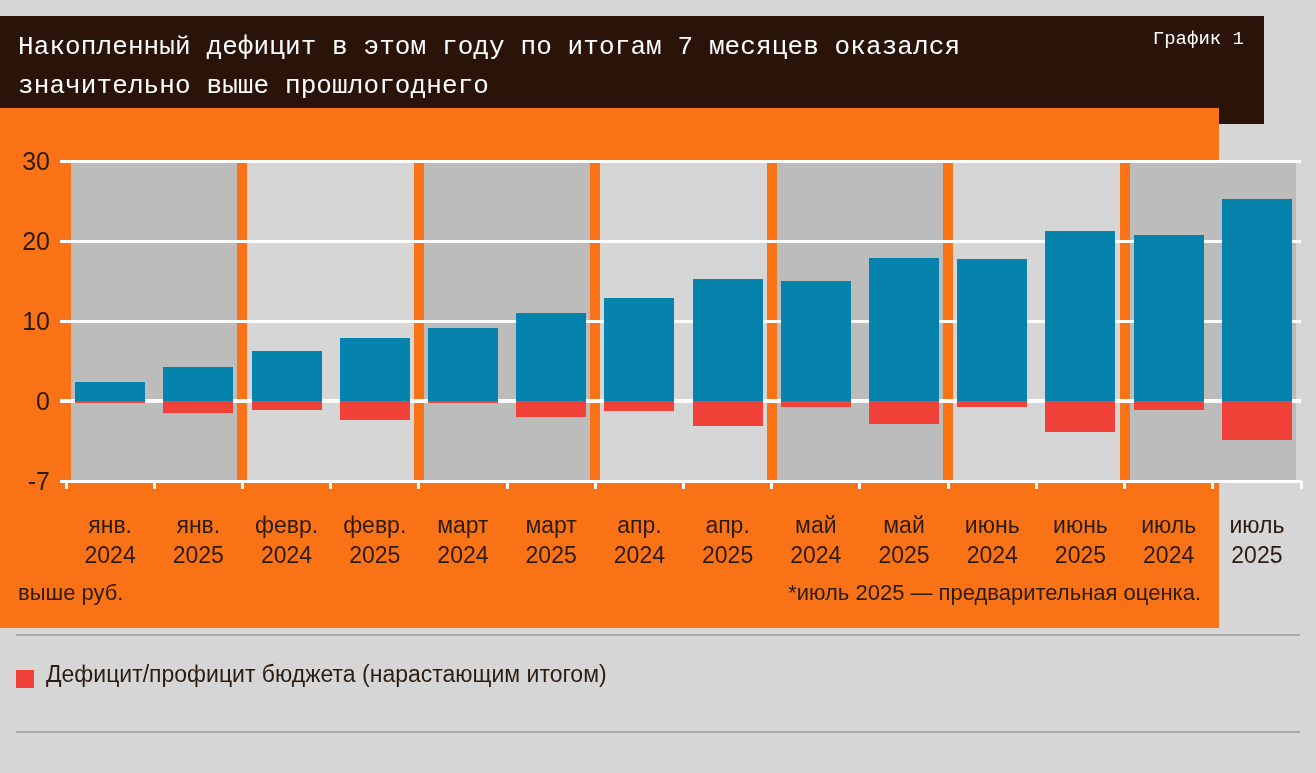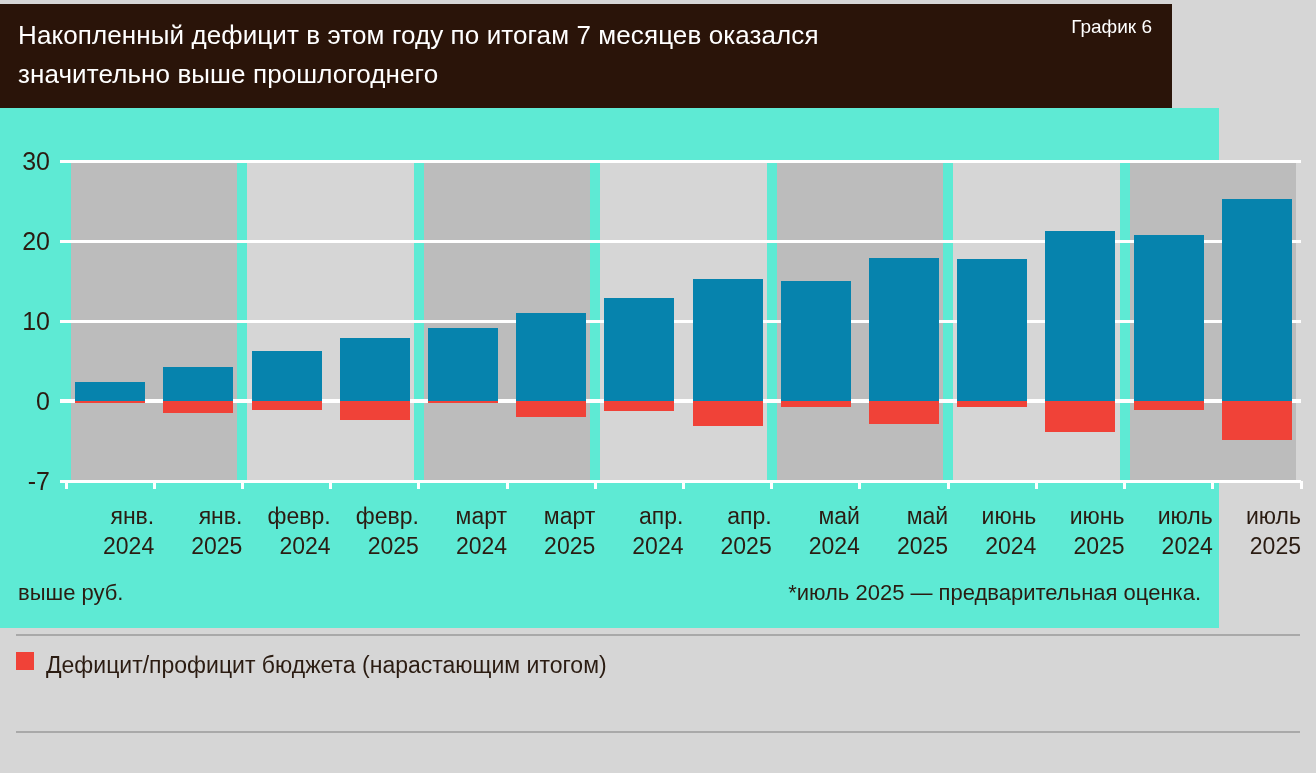--- a/index.html
+++ b/index.html
@@ -18,25 +18,26 @@
   .page {
     position: relative;
     width: 1316px;
     height: 773px;
     background: #d6d6d6;
   }
 
   
   .header {
     position: absolute;
-    left: 0; top: 4px;
-    width: 1172px;
+    left: 0; top: 16px;
+    width: 1264px;
     height: 108px;
     background: #2a1409;
     box-sizing: border-box;
+    font-family: Liberation Mono, monospace;
   }
   .header-title {
     position: absolute;
     left: 18px;
     top: 12px;
     width: 1120px;
     font-size: 26px;
     line-height: 39px;
     font-weight: 400;
     color: #ffffff;
@@ -52,21 +53,21 @@
     font-weight: 400;
   }
 
   
   .chart-area {
     position: absolute;
     left: 0;
     top: 108px;
     width: 1219px;
     height: 520px;
-    background: #5eead4;
+    background: #f97316;
   }
 
   
   .y-labels {
     position: absolute;
     left: 0;
     top: 0;
     width: 62px;
     height: 100%;
   }
@@ -122,22 +123,22 @@
   
   .x-labels {
     position: absolute;
     left: 66px;
     top: 385px;
     width: 1235px;
     height: 80px;
   }
   .x-label {
     position: absolute;
-    top: 8px;
-    text-align: right;
+    top: 17px;
+    text-align: center;
     font-size: 23px;
     line-height: 30px;
     color: #2b1c12;
     white-space: pre-line;
   }
 
   .unit-note {
     position: absolute;
     left: 18px;
     top: 472px;
@@ -162,21 +163,21 @@
     background: #a9a9a9;
   }
   .legend {
     position: absolute;
     left: 16px;
     top: 652px;
     width: 1000px;
   }
   .legend-row {
     display: flex;
-    align-items: flex-start;
+    align-items: flex-end;
     height: 36px;
   }
   .legend-swatch {
     width: 18px;
     height: 18px;
     margin-right: 12px;
     flex: 0 0 auto;
   }
   .legend-swatch.deficit { background: #f04238; }
   .legend-swatch.expend  { background: #0683ad; }
@@ -203,21 +204,21 @@
   }
 </style>
 </head>
 <body>
 
 <div class="page">
 
   <div class="header">
     <div class="header-title">Накопленный дефицит в этом году по итогам 7 месяцев оказался
 значительно выше прошлогоднего</div>
-    <div class="header-tag">График 6</div>
+    <div class="header-tag">График 1</div>
   </div>
 
   <div class="chart-area">
     <div class="y-labels" id="y-axis">
         <div class="y-label" style="top: 53px;">30</div>
         <div class="y-label" style="top: 133px;">20</div>
         <div class="y-label" style="top: 213px;">10</div>
         <div class="y-label" style="top: 293px;">0</div>
         <div class="y-label" style="top: 373px;">-7</div>
       </div>

